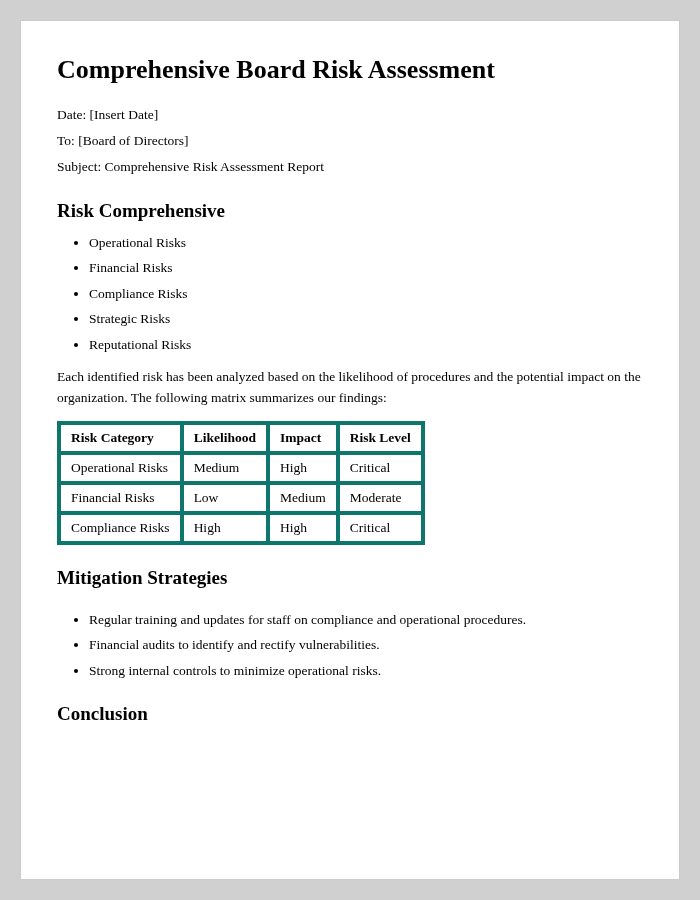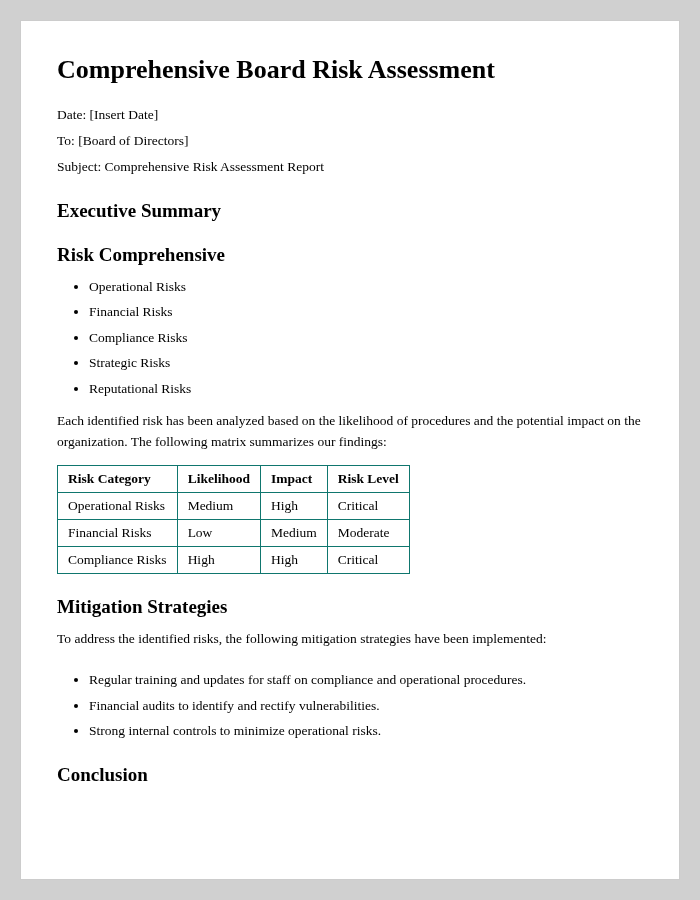--- a/index.html
+++ b/index.html
@@ -72,21 +72,21 @@
     .risk-table {
       border-collapse: collapse;
       margin-top: 12px;
       margin-bottom: 12px;
       font-size: 13.5px;
       font-family: Georgia, serif;
     }
 
     .risk-table th,
     .risk-table td {
-      border: 1px solid #0f766e;
+      border: 4px solid #0f766e;
       padding: 5px 10px;
       text-align: left;
     }
 
     .risk-table th {
       font-weight: bold;
       background-color: #ffffff;
     }
 
     .mitigation-list {
@@ -114,21 +114,20 @@
 <body>
 
 <div class="page-container">
 
   <h1 class="doc-title">Comprehensive Board Risk Assessment</h1>
 
   <p class="meta-info">Date: [Insert Date]</p>
   <p class="meta-info">To: [Board of Directors]</p>
   <p class="meta-info">Subject: Comprehensive Risk Assessment Report</p>
 
-  <h2 class="section-heading">Executive Summary</h2>
 
   <h2 class="section-heading">Risk Comprehensive</h2>
   <ul class="risk-list">
     <li>Operational Risks</li>
     <li>Financial Risks</li>
     <li>Compliance Risks</li>
     <li>Strategic Risks</li>
     <li>Reputational Risks</li>
   </ul>
 
@@ -159,21 +158,20 @@
       <tr>
         <td>Compliance Risks</td>
         <td>High</td>
         <td>High</td>
         <td>Critical</td>
       </tr>
     </tbody>
   </table>
 
   <h2 class="section-heading">Mitigation Strategies</h2>
-  <p class="section-text">To address the identified risks, the following mitigation strategies have been implemented:</p>
   <ul class="mitigation-list">
     <li>Regular training and updates for staff on compliance and operational procedures.</li>
     <li>Financial audits to identify and rectify vulnerabilities.</li>
     <li>Strong internal controls to minimize operational risks.</li>
   </ul>
 
   <h2 class="conclusion-heading">Conclusion</h2>
 
 </div>
 

